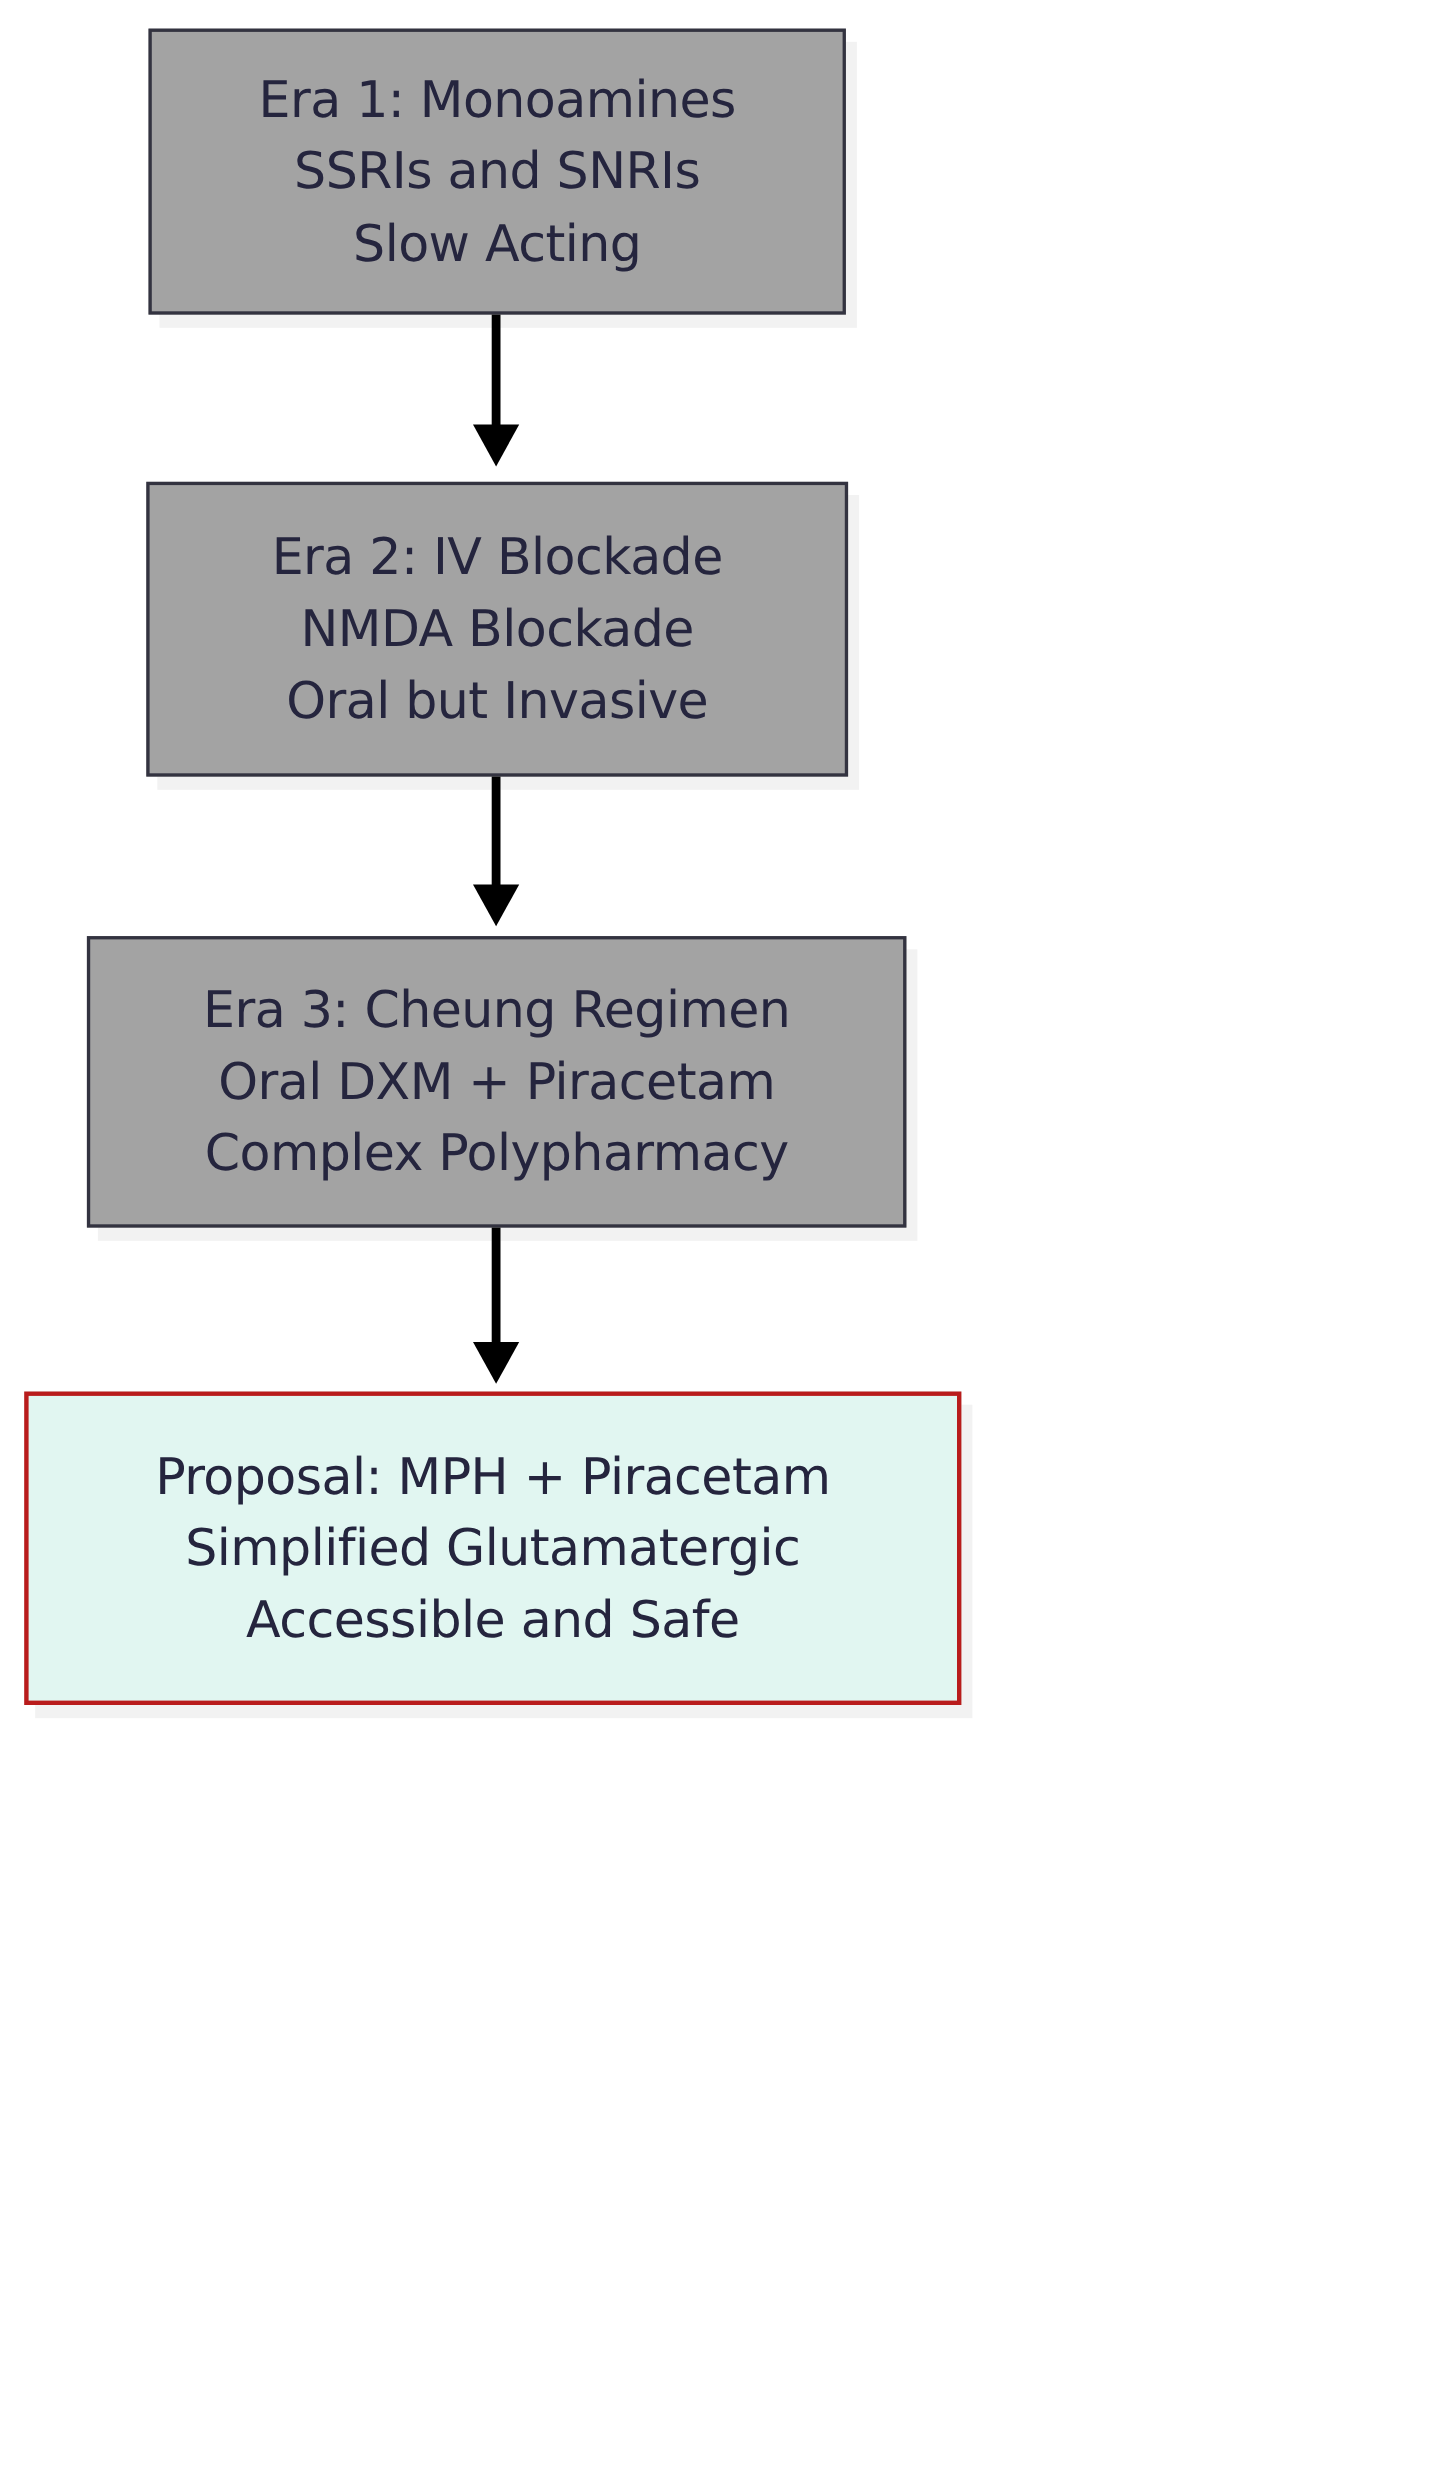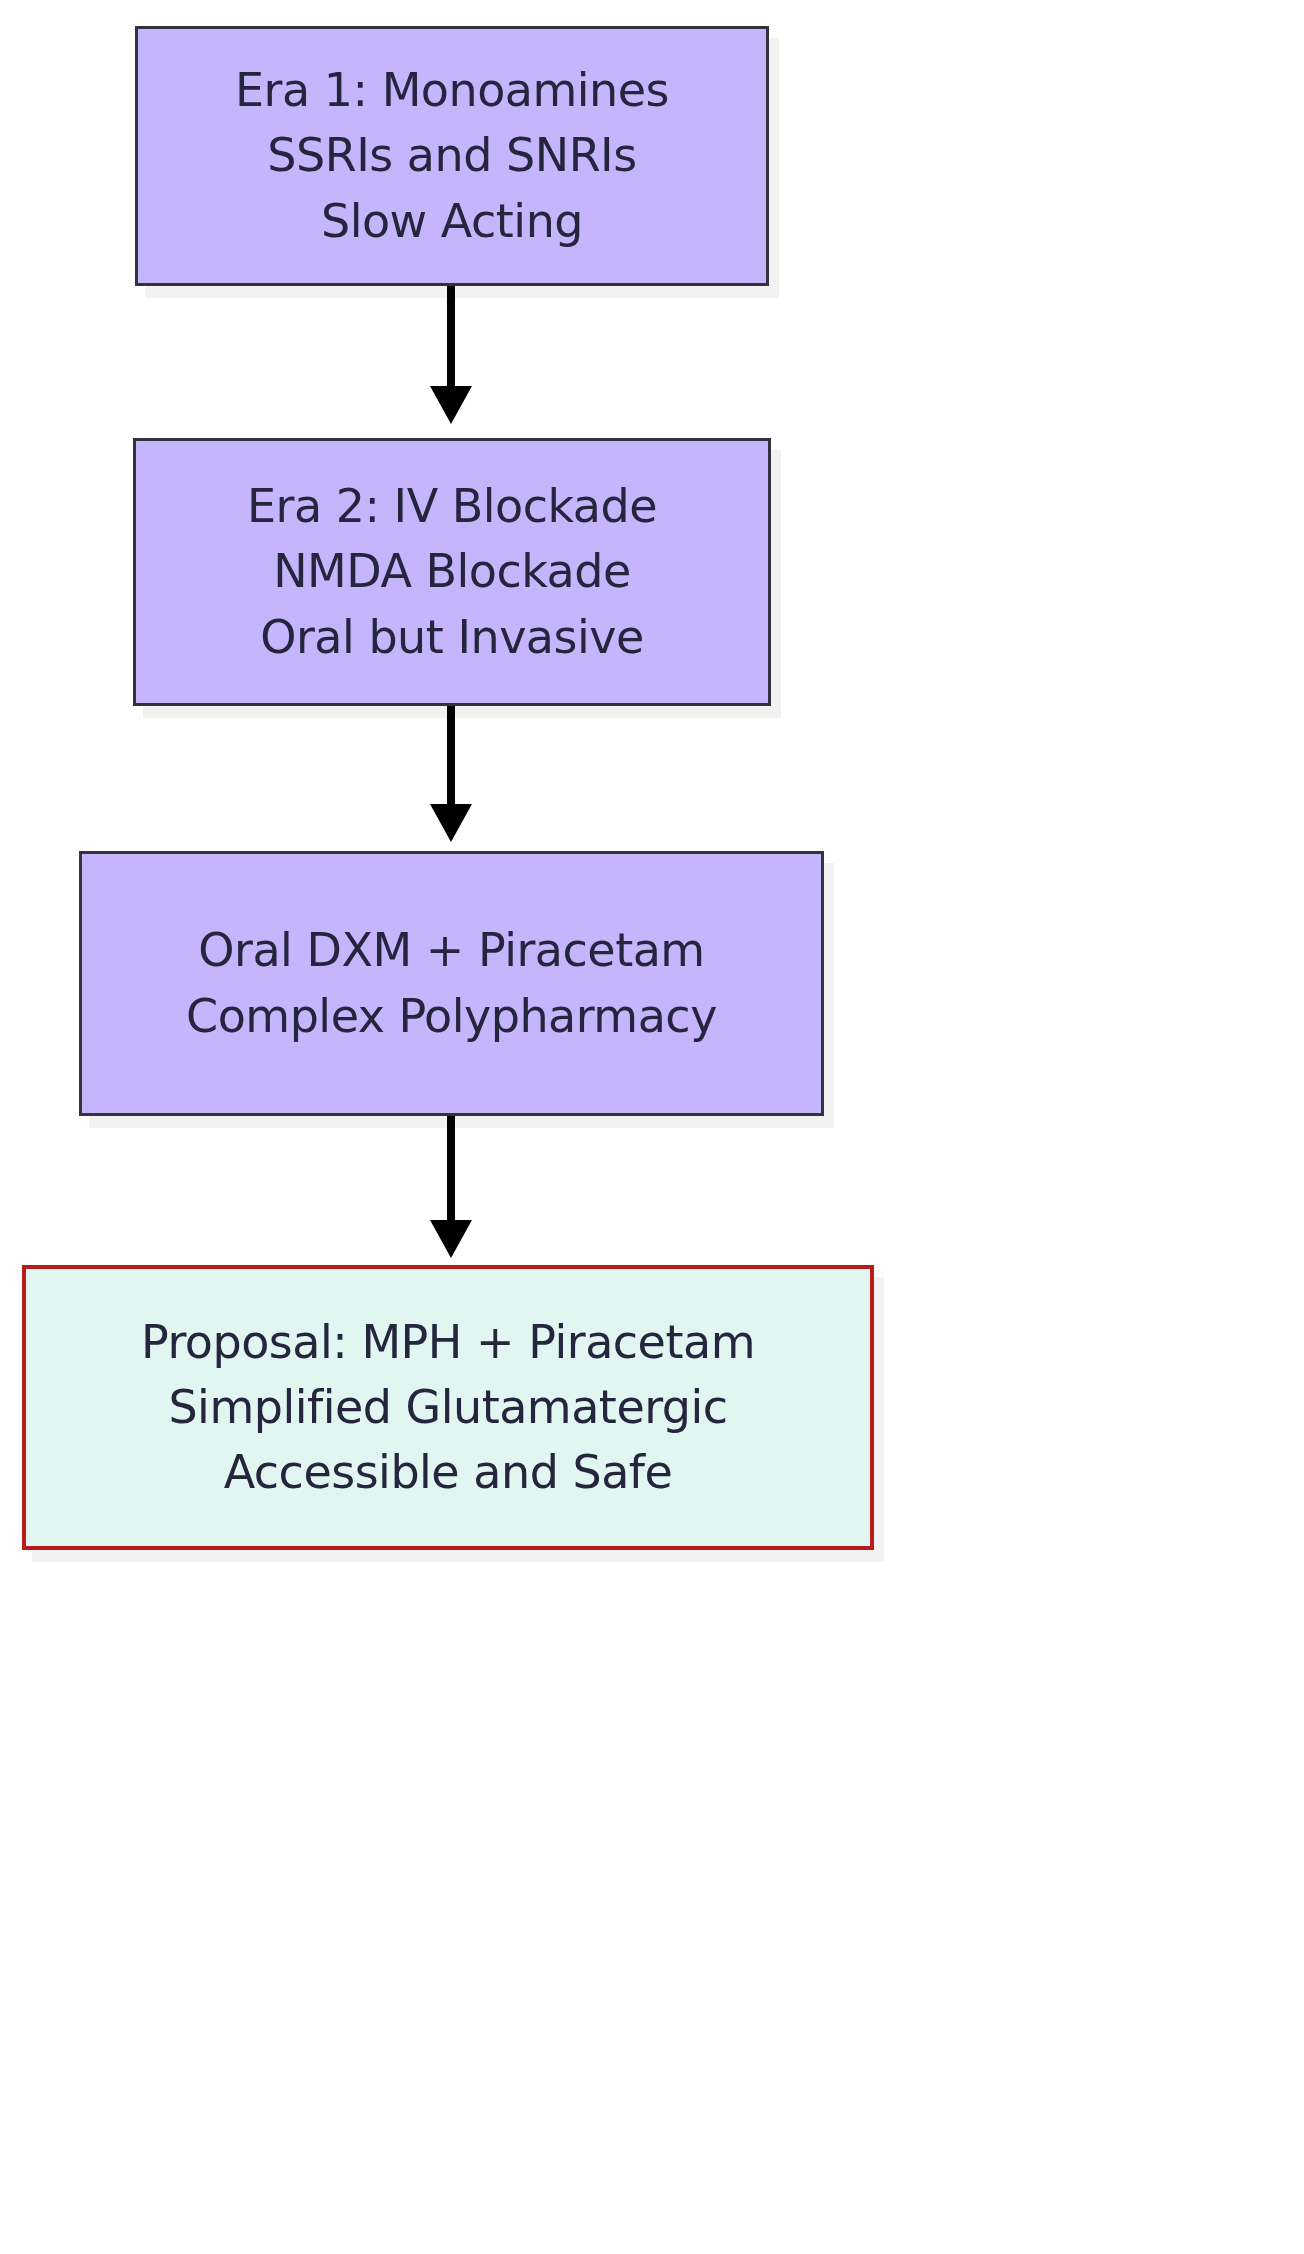--- a/index.html
+++ b/index.html
@@ -23,21 +23,21 @@
   }
 
   
   .node {
     position: absolute;
     box-sizing: border-box;
     display: flex;
     flex-direction: column;
     align-items: center;
     justify-content: center;
-    background: #c4b5fd;
+    background: #a3a3a3;
     border: 3px solid #333340;
     box-shadow: 10px 12px 0 0 #f2f2f2;
     text-align: center;
   }
 
   .node .line {
     display: block;
     color: #25253e;
     font-family: "DejaVu Sans", sans-serif;
     font-size: 46px;
@@ -99,20 +99,21 @@
   <div class="node" id="node-era2">
     <span class="line">Era 2: IV Blockade</span>
     <span class="line">NMDA Blockade</span>
     <span class="line">Oral but Invasive</span>
   </div>
 
   <div class="arrow" id="arrow-2-shaft"></div>
   <div class="arrowhead" id="arrow-2-head"></div>
 
   <div class="node" id="node-era3">
+    <span class="line">Era 3: Cheung Regimen</span>
     <span class="line">Oral DXM + Piracetam</span>
     <span class="line">Complex Polypharmacy</span>
   </div>
 
   <div class="arrow" id="arrow-3-shaft"></div>
   <div class="arrowhead" id="arrow-3-head"></div>
 
   <div class="node highlight" id="node-proposal">
     <span class="line">Proposal: MPH + Piracetam</span>
     <span class="line">Simplified Glutamatergic</span>

